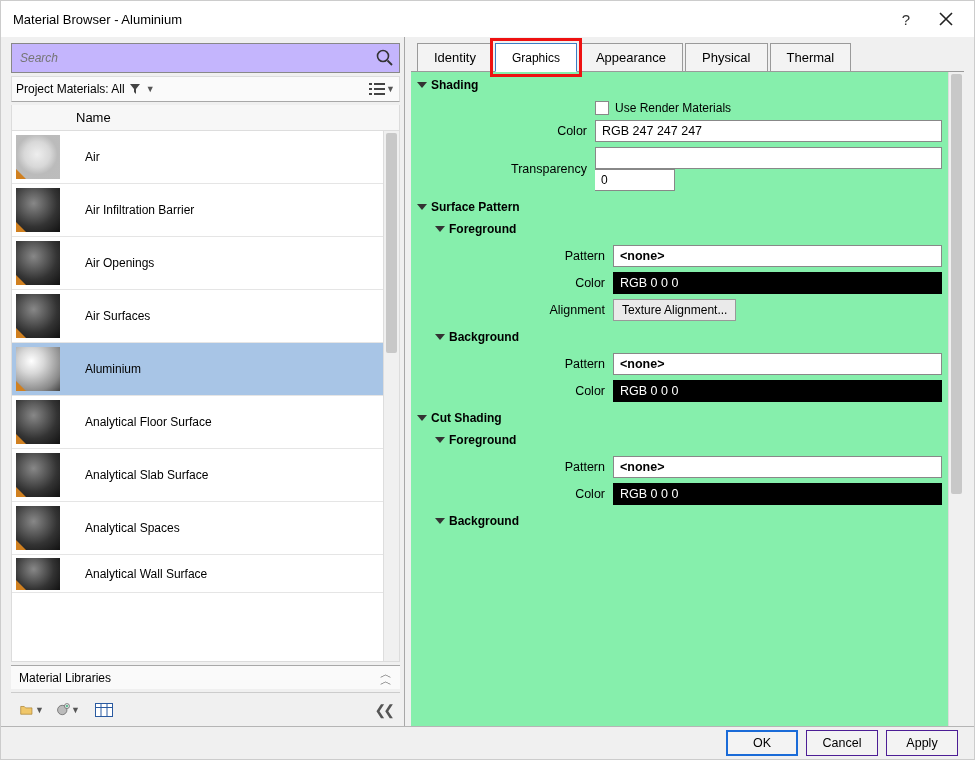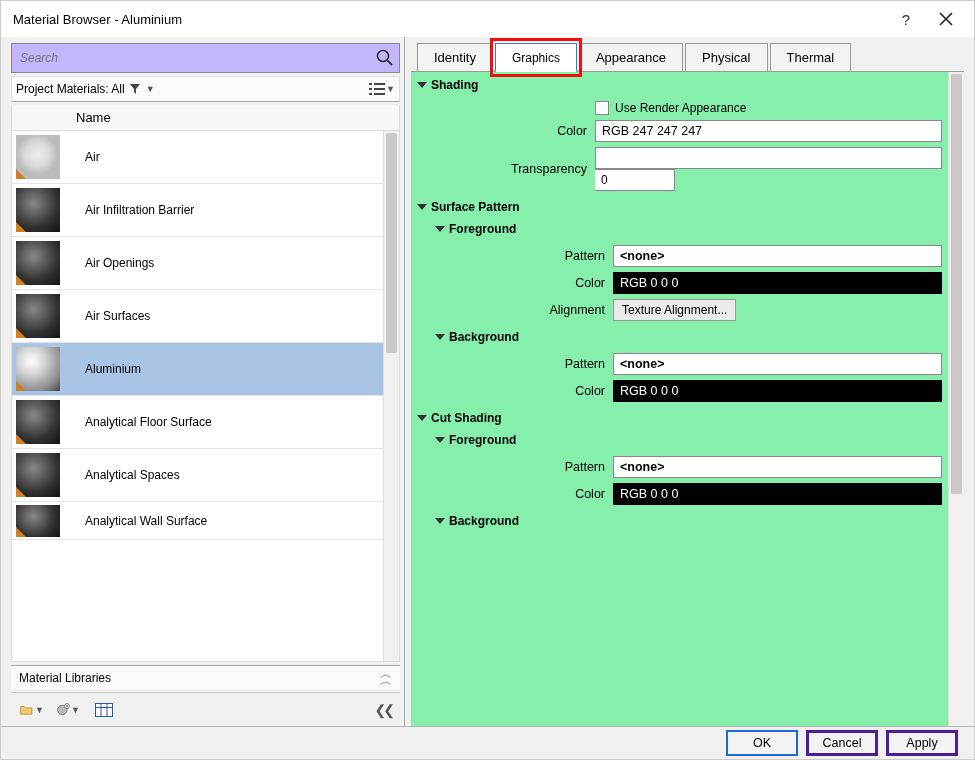--- a/index.html
+++ b/index.html
@@ -51,21 +51,21 @@
 .fld .flab{width:178px; text-align:right; padding-right:8px; font-size:12.5px;}
 .fld .fval{flex:1;}
 .input{border:1px solid #888; background:#fff; height:22px; padding:2px 6px; font-size:12.5px; display:flex; align-items:center;}
 .input.dark{background:#000; color:#fff; border:1px solid #000;}
 .half .a{flex:1; border:1px solid #888; background:#fff; height:22px;}
 .half .b{width:80px; border:1px solid #888; border-left:none; background:#fff; height:22px; display:flex; align-items:center; padding:0 6px;}
 .btnlike{border:1px solid #999; background:#eaeaea; height:22px; padding:2px 8px; display:inline-flex; align-items:center;}
 .chkrow{display:flex; align-items:center; gap:6px;}
 .chk{width:14px;height:14px;border:1px solid #888; background:#fff;}
 .footer{height:33px; border-top:1px solid #b5b5b5; background:#f0f0f0; display:flex; align-items:center; justify-content:flex-end; gap:8px; padding:0 16px;}
-.fbtn{min-width:72px; height:26px; border:3px solid #4c1d95; background:#f3f3f3; display:flex; align-items:center; justify-content:center; font-size:12.5px;}
+.fbtn{min-width:72px; height:26px; border:1px solid #4c1d95; background:#f3f3f3; display:flex; align-items:center; justify-content:center; font-size:12.5px;}
 .fbtn.primary{border:2px solid #1a6bd8;}
 .bold{font-weight:bold;}
 svg{display:block;}
 .dd{font-size:9px; color:#555; margin-left:1px;}
 </style>
 </head>
 <body>
 
 <div class="window">
   <div class="titlebar">
@@ -152,20 +152,26 @@
             <div class="row">
                 <div class="swatch">
                   <div class="tri"></div>
                 </div>
                 <span>Analytical Floor Surface</span>
               </div>
             <div class="row">
                 <div class="swatch">
                   <div class="tri"></div>
                 </div>
+                <span>Analytical Slab Surface</span>
+              </div>
+            <div class="row">
+                <div class="swatch">
+                  <div class="tri"></div>
+                </div>
                 <span>Analytical Spaces</span>
               </div>
             <div class="row lastrow">
                 <div class="swatch" style="height:32px;width:44px">
                   <div class="tri"></div>
                 </div>
                 <span>Analytical Wall Surface</span>
               </div>
           </div>
           <div class="scrollbar">
@@ -223,21 +229,21 @@
 
           <div class="section">
             <div class="secthdr">
                 <span class="tri-dn"></span>
                 <span>Shading</span>
               </div>
             <div class="fld">
                 <div class="flab"></div>
                 <div class="fval chkrow">
                   <div class="chk"></div>
-                  <span>Use Render Appearance</span>
+                  <span>Use Render Materials</span>
                 </div>
               </div>
             <div class="fld">
                 <div class="flab">Color</div>
                 <div class="fval">
                   <div class="input">RGB 247 247 247</div>
                 </div>
               </div>
             <div class="fld">
                 <div class="flab">Transparency</div>

